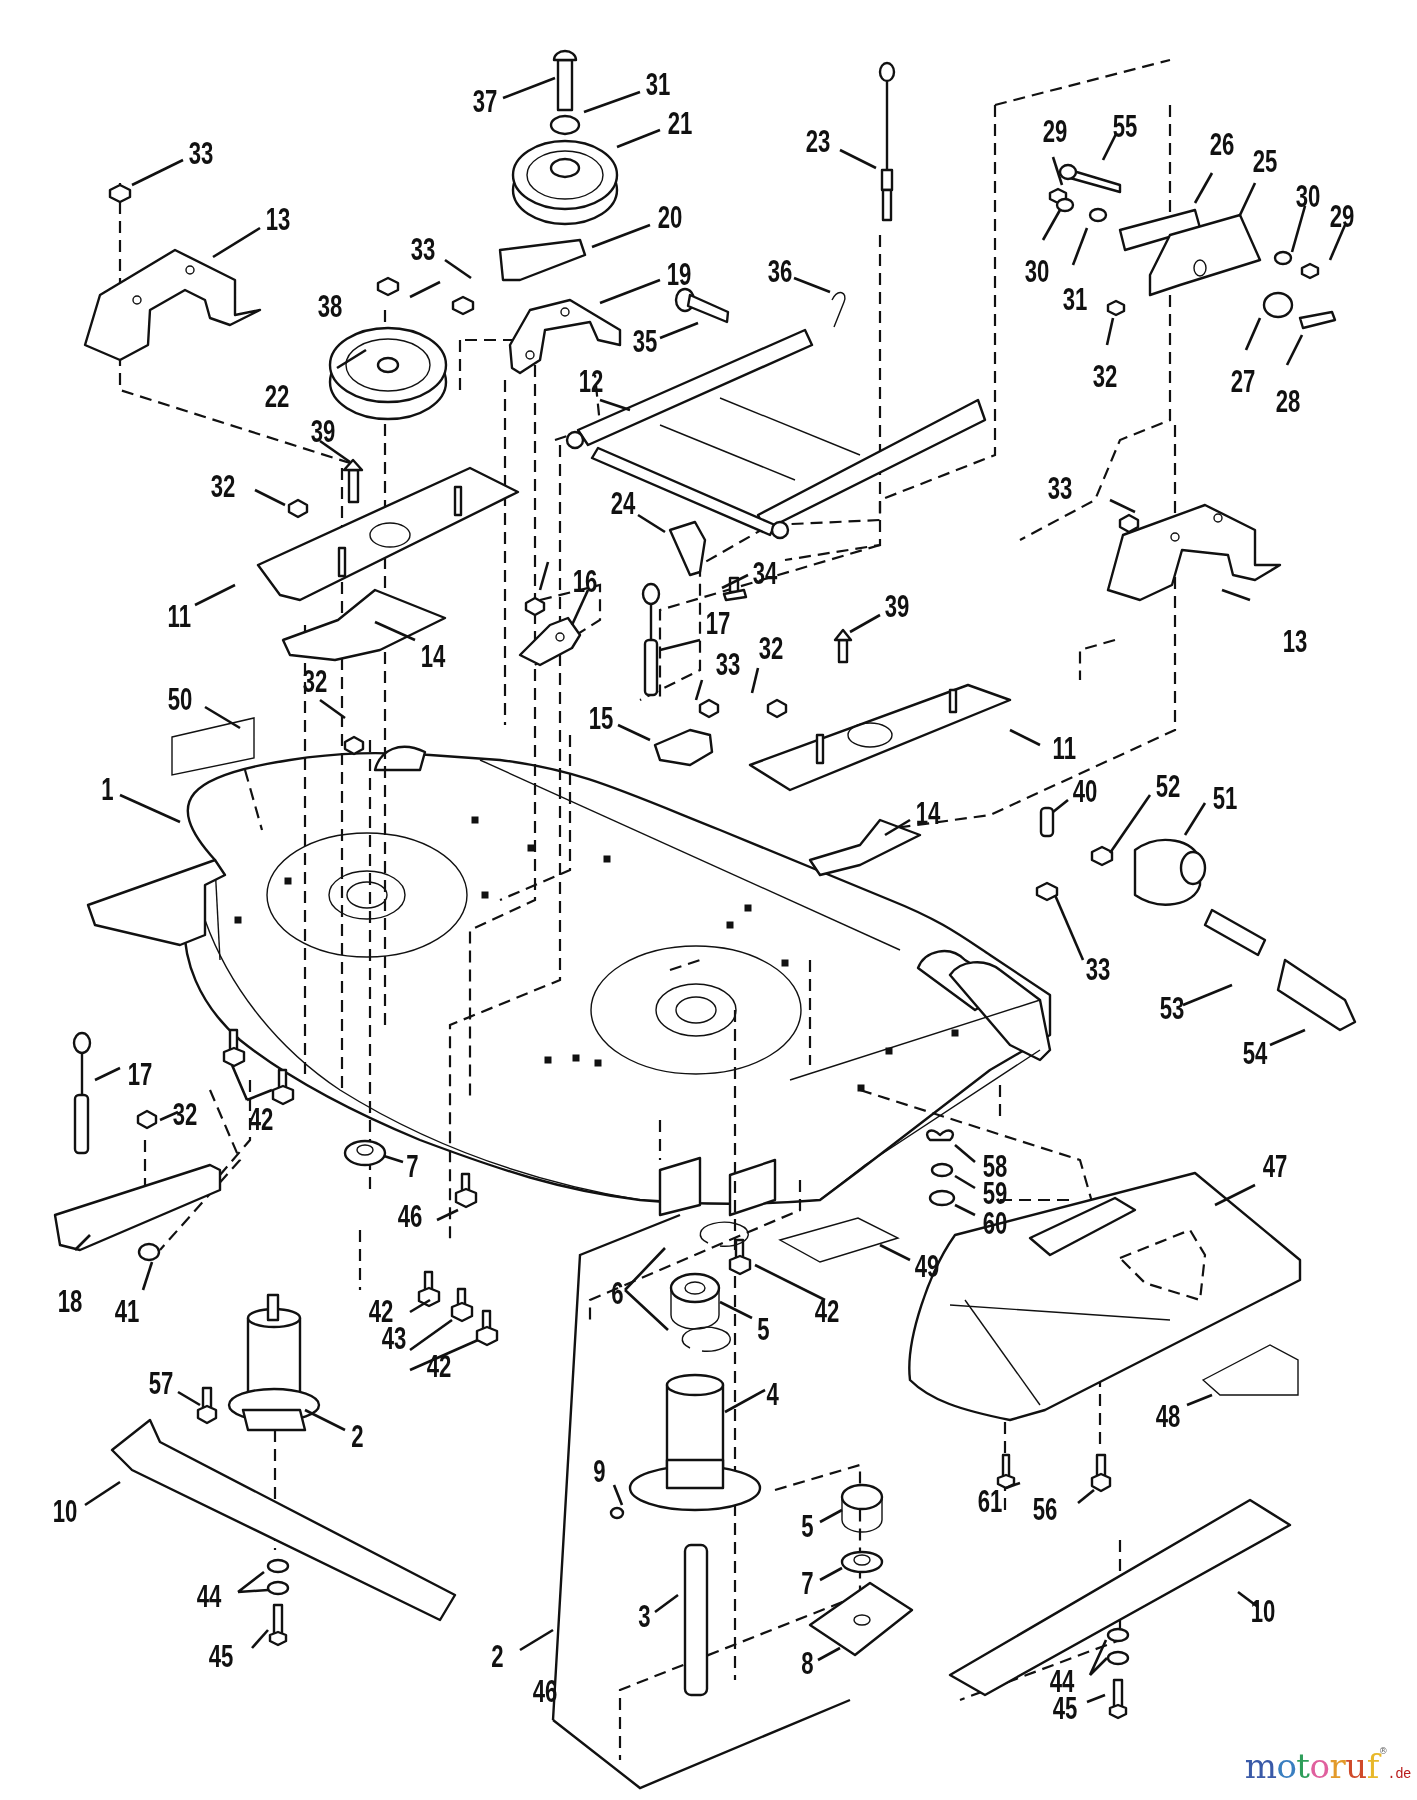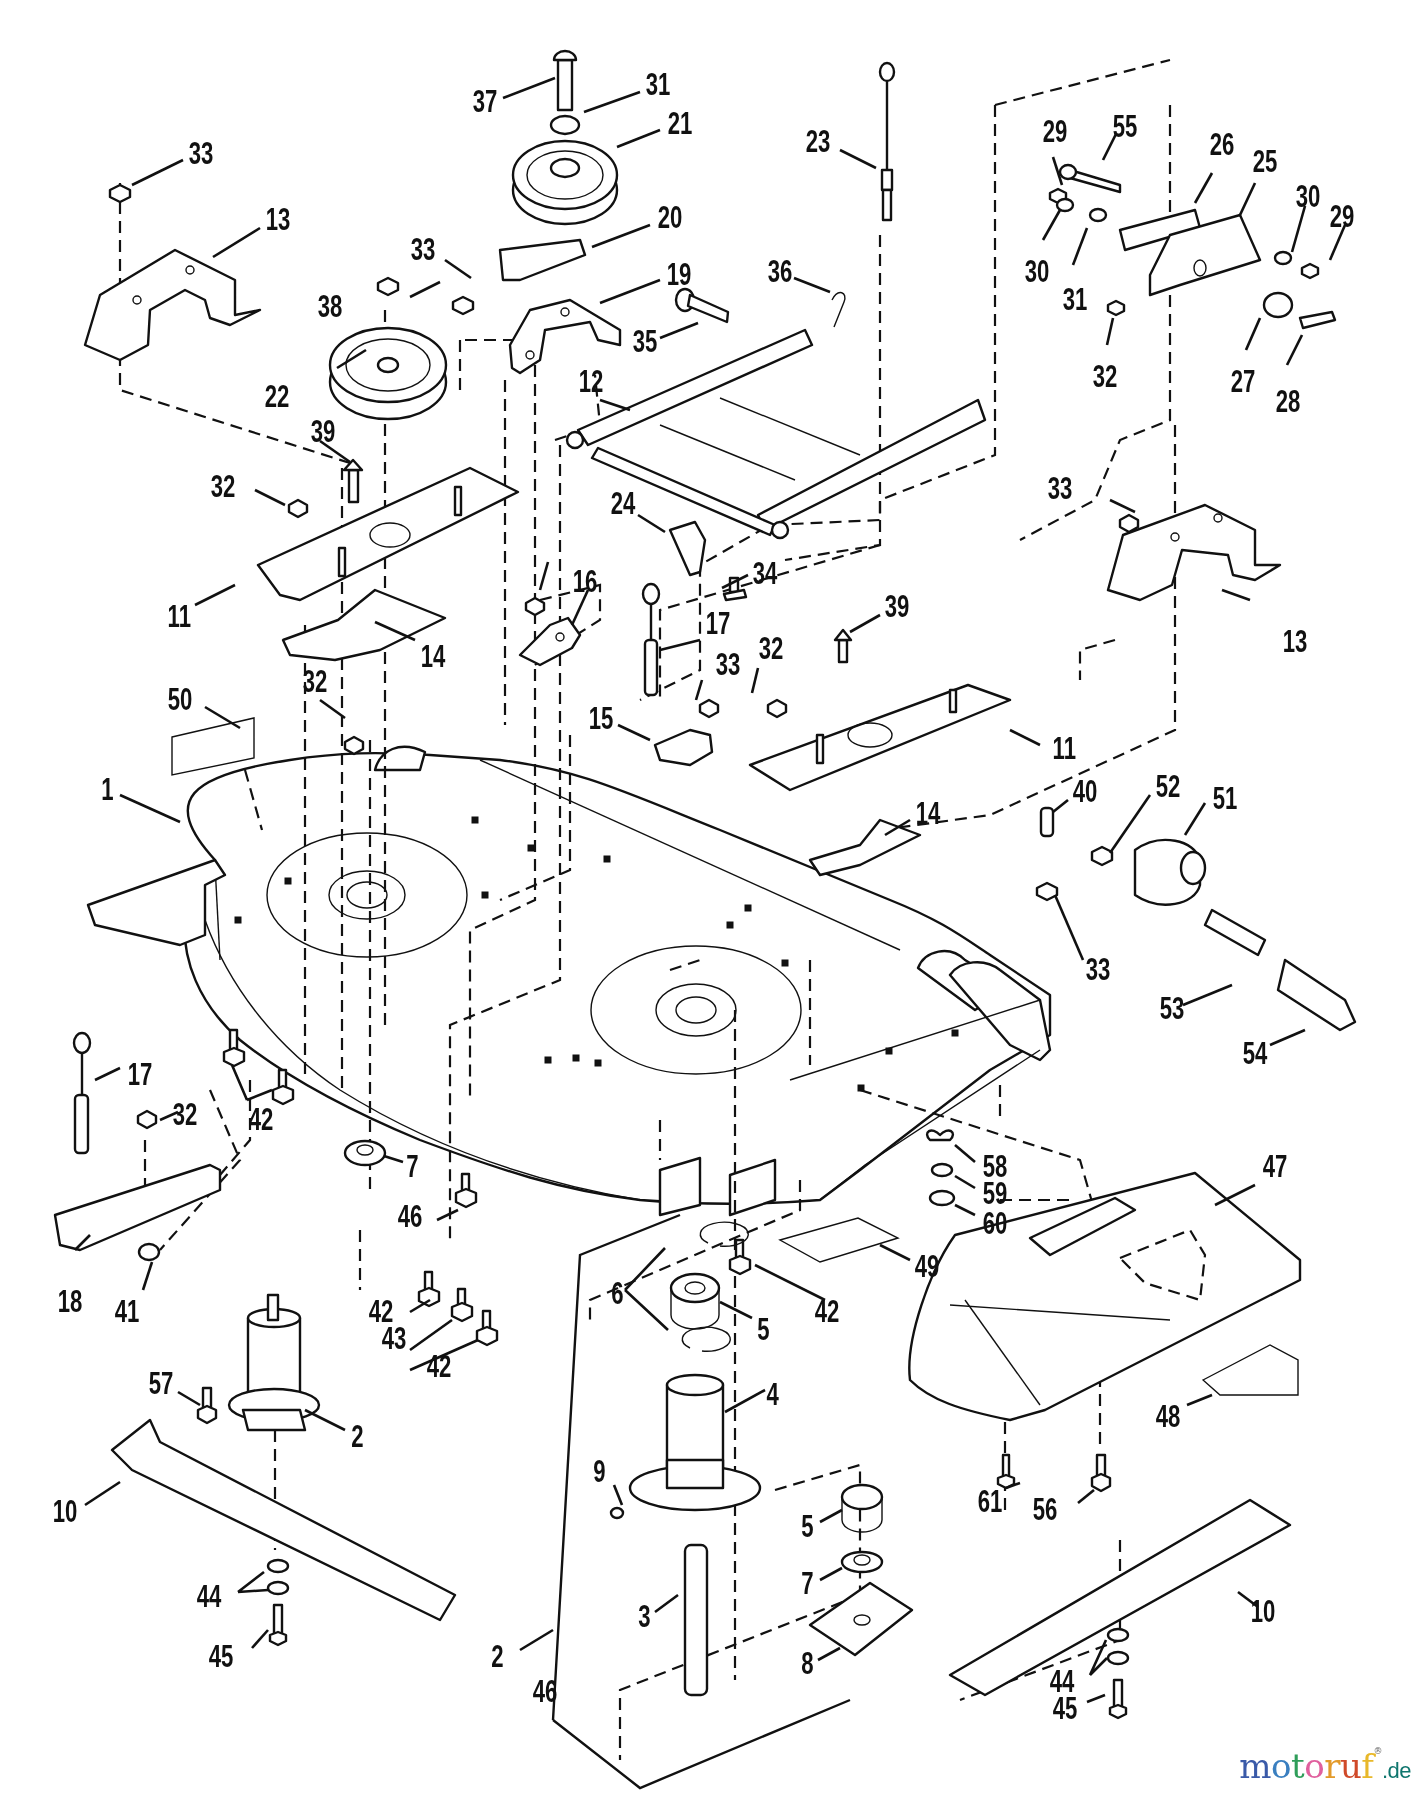--- a/index.html
+++ b/index.html
@@ -6,21 +6,21 @@
   body { width:1417px; height:1800px; position:relative; overflow:hidden; font-family:"Liberation Sans", sans-serif; }
   #diagram { position:absolute; left:0; top:0; width:1417px; height:1800px; }
   .part { fill:#ffffff; stroke:#111; stroke-width:2.4; stroke-linejoin:round; }
   .thin { fill:none; stroke:#111; stroke-width:1.4; }
   .solid { fill:none; stroke:#111; stroke-width:2.4; }
   .dash { fill:none; stroke:#111; stroke-width:2.2; stroke-dasharray:12 7; }
   .leader { stroke:#111; stroke-width:2.6; fill:none; }
   .dark { fill:#111; stroke:#111; stroke-width:1; }
   .lbl { font-family:"Liberation Sans", "DejaVu Sans", sans-serif; font-weight:bold; font-size:27px; fill:#111; transform-box:fill-box; transform-origin:center; }
   .logo { position:absolute; right:6px; bottom:14px; font-family:"DejaVu Serif", "Liberation Serif", serif; font-size:34px; letter-spacing:-0.5px; }
-  .logo .tld { font-family:Liberation Sans, sans-serif; font-size:22px; color:#0f766e; }
+  .logo .tld { font-family:Liberation Mono, monospace; font-size:14px; color:#b91c1c; }
   .logo .reg { font-size:9px; color:#666; vertical-align:top; }
 </style>
 </head>
 <body>
 
 <svg id="diagram" viewBox="0 0 1417 1800" xmlns="http://www.w3.org/2000/svg">
 
   <g>
     <path class="part" d="M215,860 C160,800 190,775 290,760 C340,752 380,752 430,755 L500,760 C580,770 620,790 720,830 L890,900 C940,920 960,935 990,955 L1050,995 L1050,1035 L990,1070 L860,1170 L820,1200 C760,1205 700,1205 640,1200 C560,1190 500,1170 420,1140 C360,1115 290,1080 240,1040 C200,1005 180,960 185,910 Z"></path>
     <path class="thin" d="M205,920 C230,990 280,1050 340,1090 C420,1140 520,1180 640,1200"></path>

